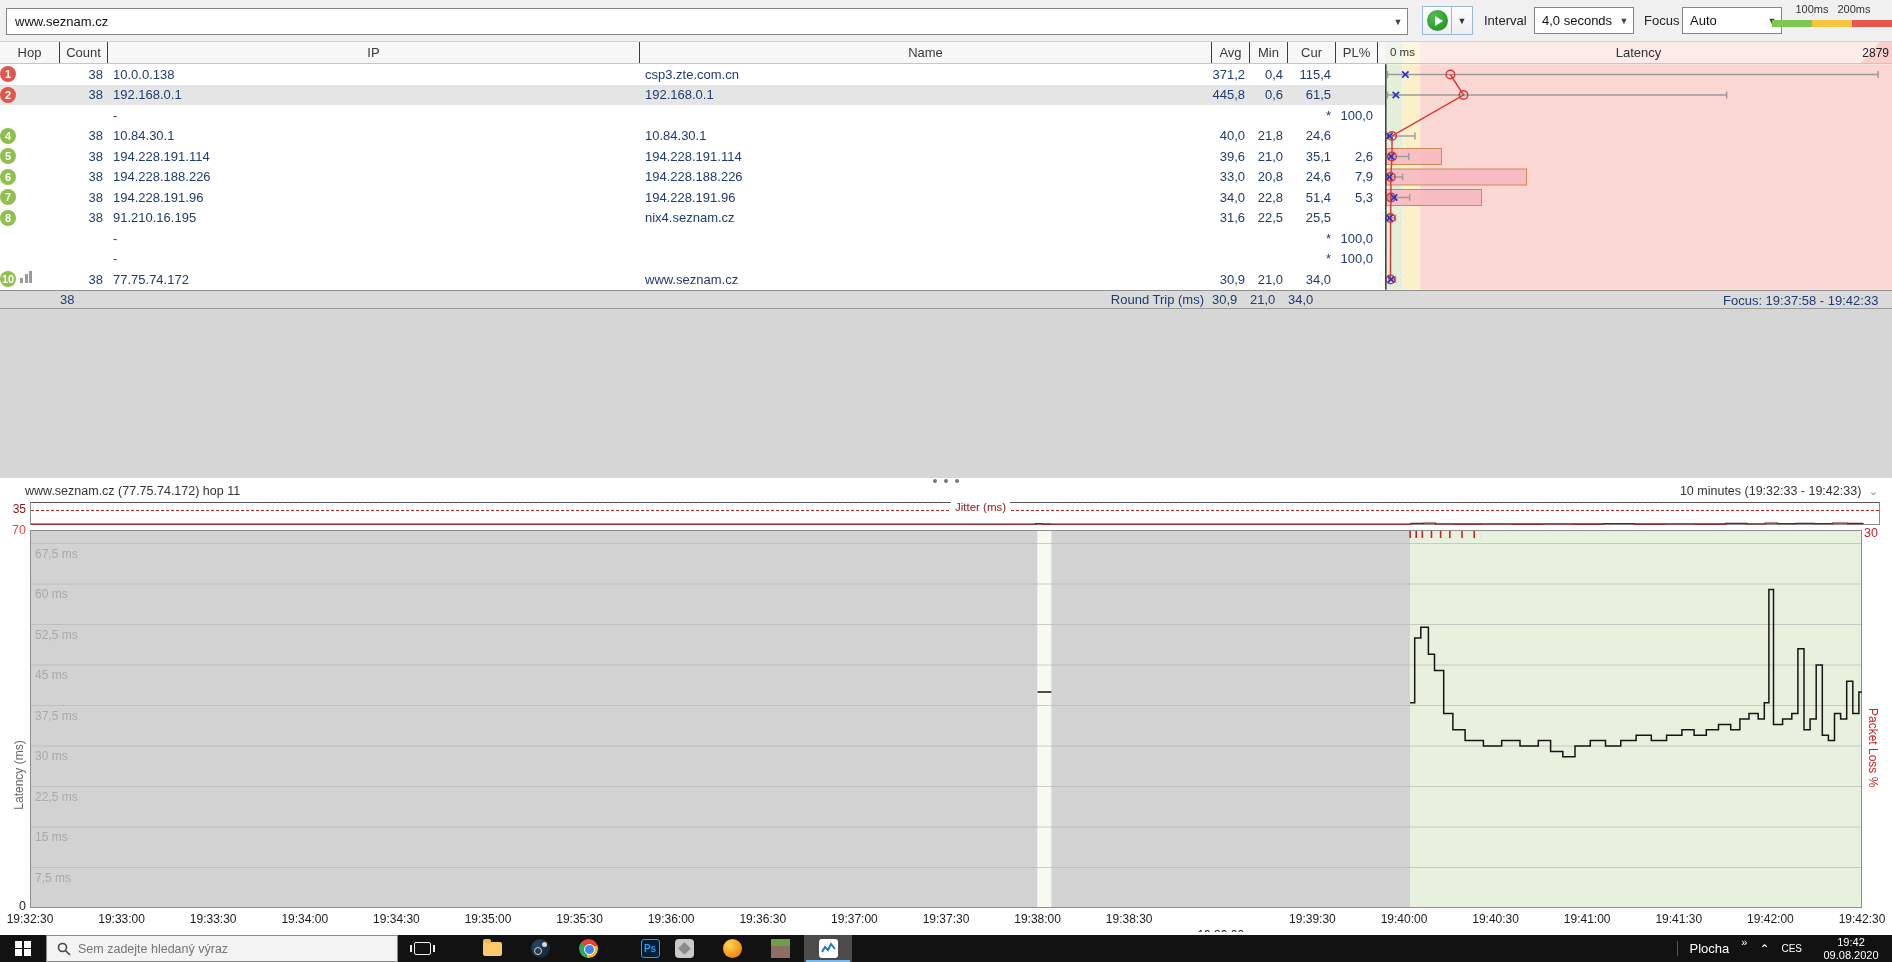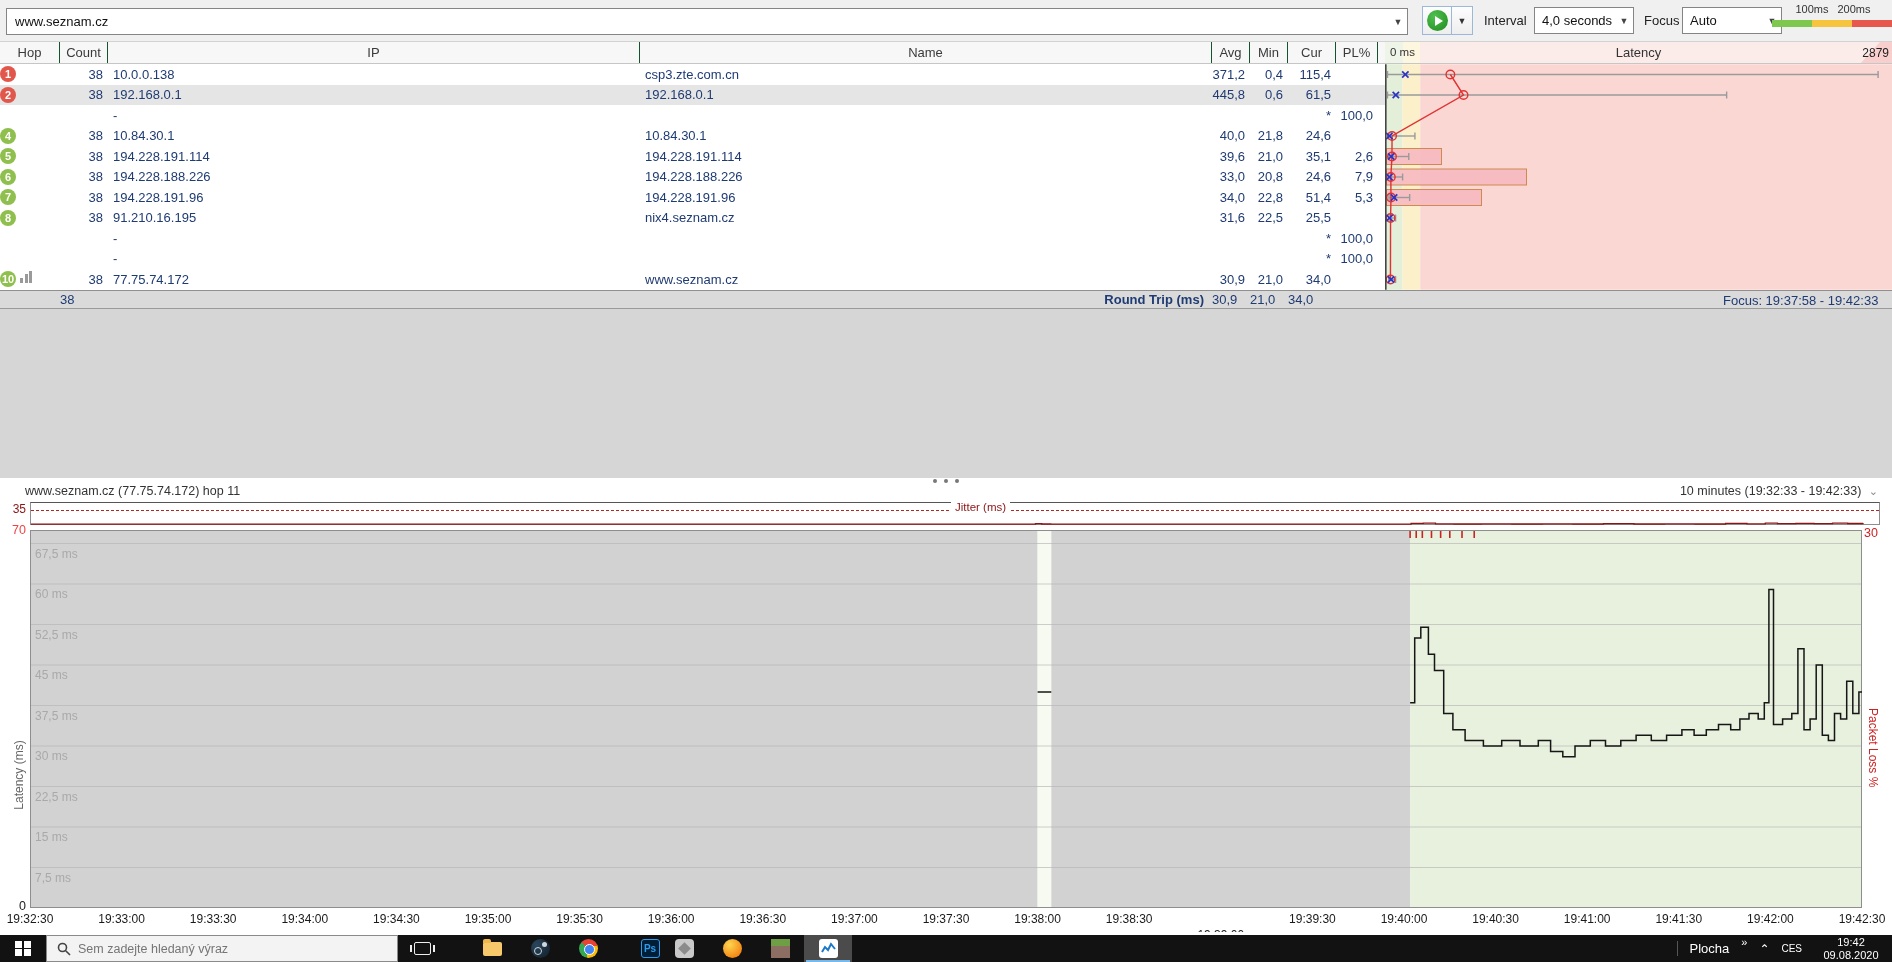--- a/index.html
+++ b/index.html
@@ -38,21 +38,21 @@
   .chart-ic i { width:3px; background:#9a9a9a; display:block; }
   .chart-ic i:nth-child(1){height:5px}.chart-ic i:nth-child(2){height:9px}.chart-ic i:nth-child(3){height:12px}
   .lat-head { position:absolute; left:1385px; top:42px; width:507px; height:22px; background:#f2f2f2; border-bottom:1px solid #c6c6c6; overflow:hidden; }
   .lat-head .band { position:absolute; top:0; height:22px; }
   .lat-zero { position:absolute; left:5px; top:4px; font-size:11.5px; color:#333; }
   .lat-title { position:absolute; left:0; width:100%; text-align:center; top:3px; font-size:13px; color:#333; }
   .lat-wedge { position:absolute; right:0; top:0; width:52px; height:22px; background:#f8cfcc; clip-path:polygon(20px 100%, 40px 0, 100% 0, 100% 100%); }
   .lat-max { position:absolute; right:3px; top:4px; font-size:12px; color:#222; }
   #mini-graph { position:absolute; left:1385px; top:64px; width:507px; height:226px; }
   .rtrow { position:absolute; left:0; top:290px; width:1892px; height:18.5px; background:#dadada; border-top:1px solid #8f8f8f; border-bottom:1px solid #9a9a9a; display:flex; align-items:center; font-size:13px; color:#1f3b73; }
-  .rtrow .c-name { text-align:right; font-weight:bold; padding-right:8px; }
+  .rtrow .c-name { text-align:right; font-weight:normal; padding-right:8px; }
   .rt-focus { position:absolute; left:1723px; top:2px; font-size:13px; color:#1f3b73; white-space:nowrap; }
 
   .filler { position:absolute; left:0; top:309px; width:1892px; height:169px; background:#d6d6d6; }
 
   
   .gpanel { position:absolute; left:0; top:478px; width:1892px; height:457px; background:#fff; }
   .splitter { position:absolute; left:50%; top:1px; transform:translateX(-50%); display:flex; gap:7px; cursor:row-resize; }
   .splitter i { width:4px; height:4px; border-radius:50%; background:#787878; display:block; }
   .gtitle { position:absolute; left:25px; top:6px; font-size:12.5px; color:#333; }
   .grange { position:absolute; right:14px; top:6px; font-size:12.5px; color:#333; cursor:pointer; }

